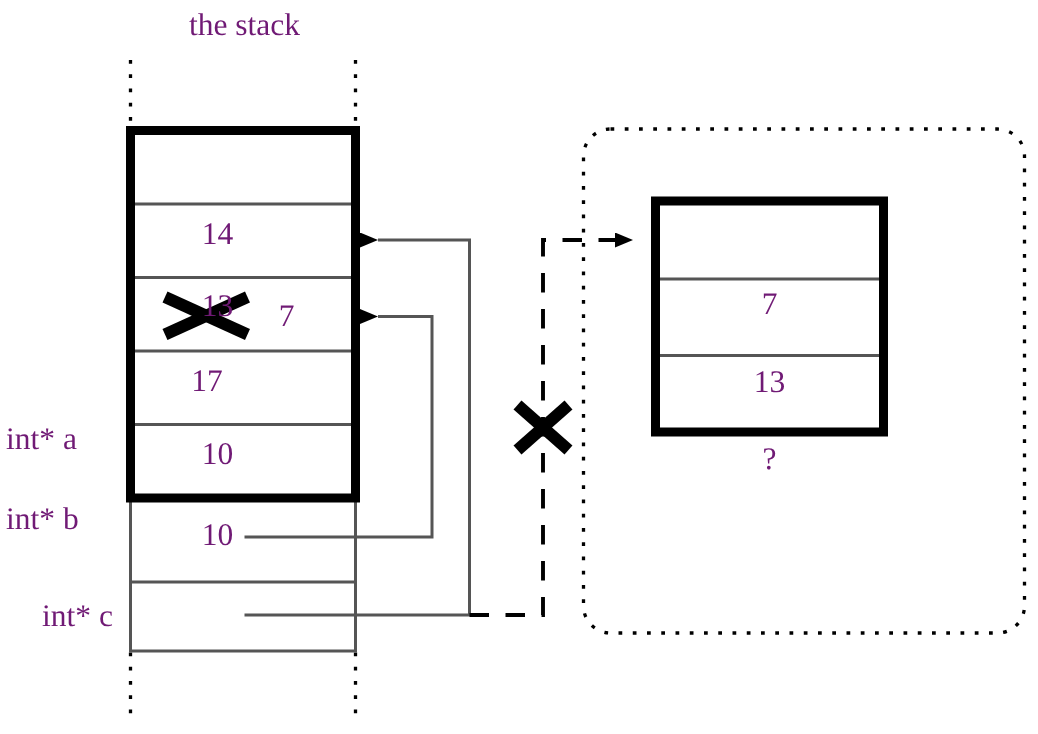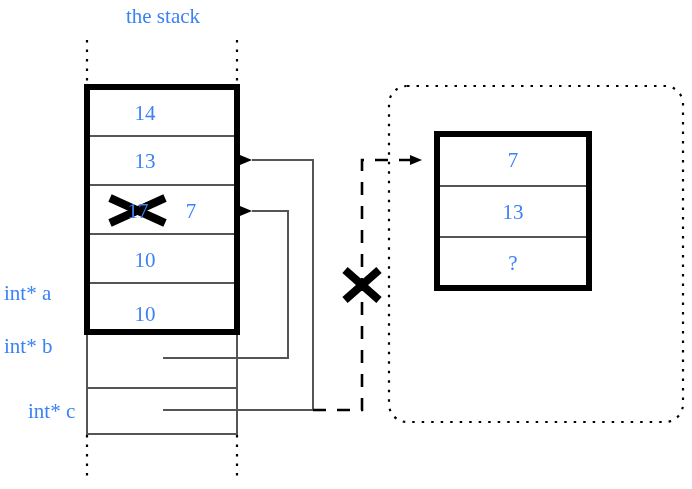--- a/index.html
+++ b/index.html
@@ -20,32 +20,33 @@
   #diagram-svg {
     position: absolute;
     left: 0;
     top: 0;
     width: 692px;
     height: 489px;
   }
   .lbl {
     position: absolute;
     white-space: nowrap;
-    color: #3b82f6;
+    color: #701a75;
     font-family: "Liberation Serif", "DejaVu Serif", serif;
   }
   .region-title {
     font-size: 21px;
     text-align: center;
     transform: translateX(-50%);
   }
   .cell-value {
     font-size: 21px;
     text-align: center;
     transform: translate(-50%, -50%);
+    margin-top: 43px;
   }
   .var-label {
     font-size: 21px;
     text-align: center;
     transform: translateY(-50%);
   }
   .side-value {
     font-size: 21px;
     text-align: center;
     transform: translate(-50%, -50%);

